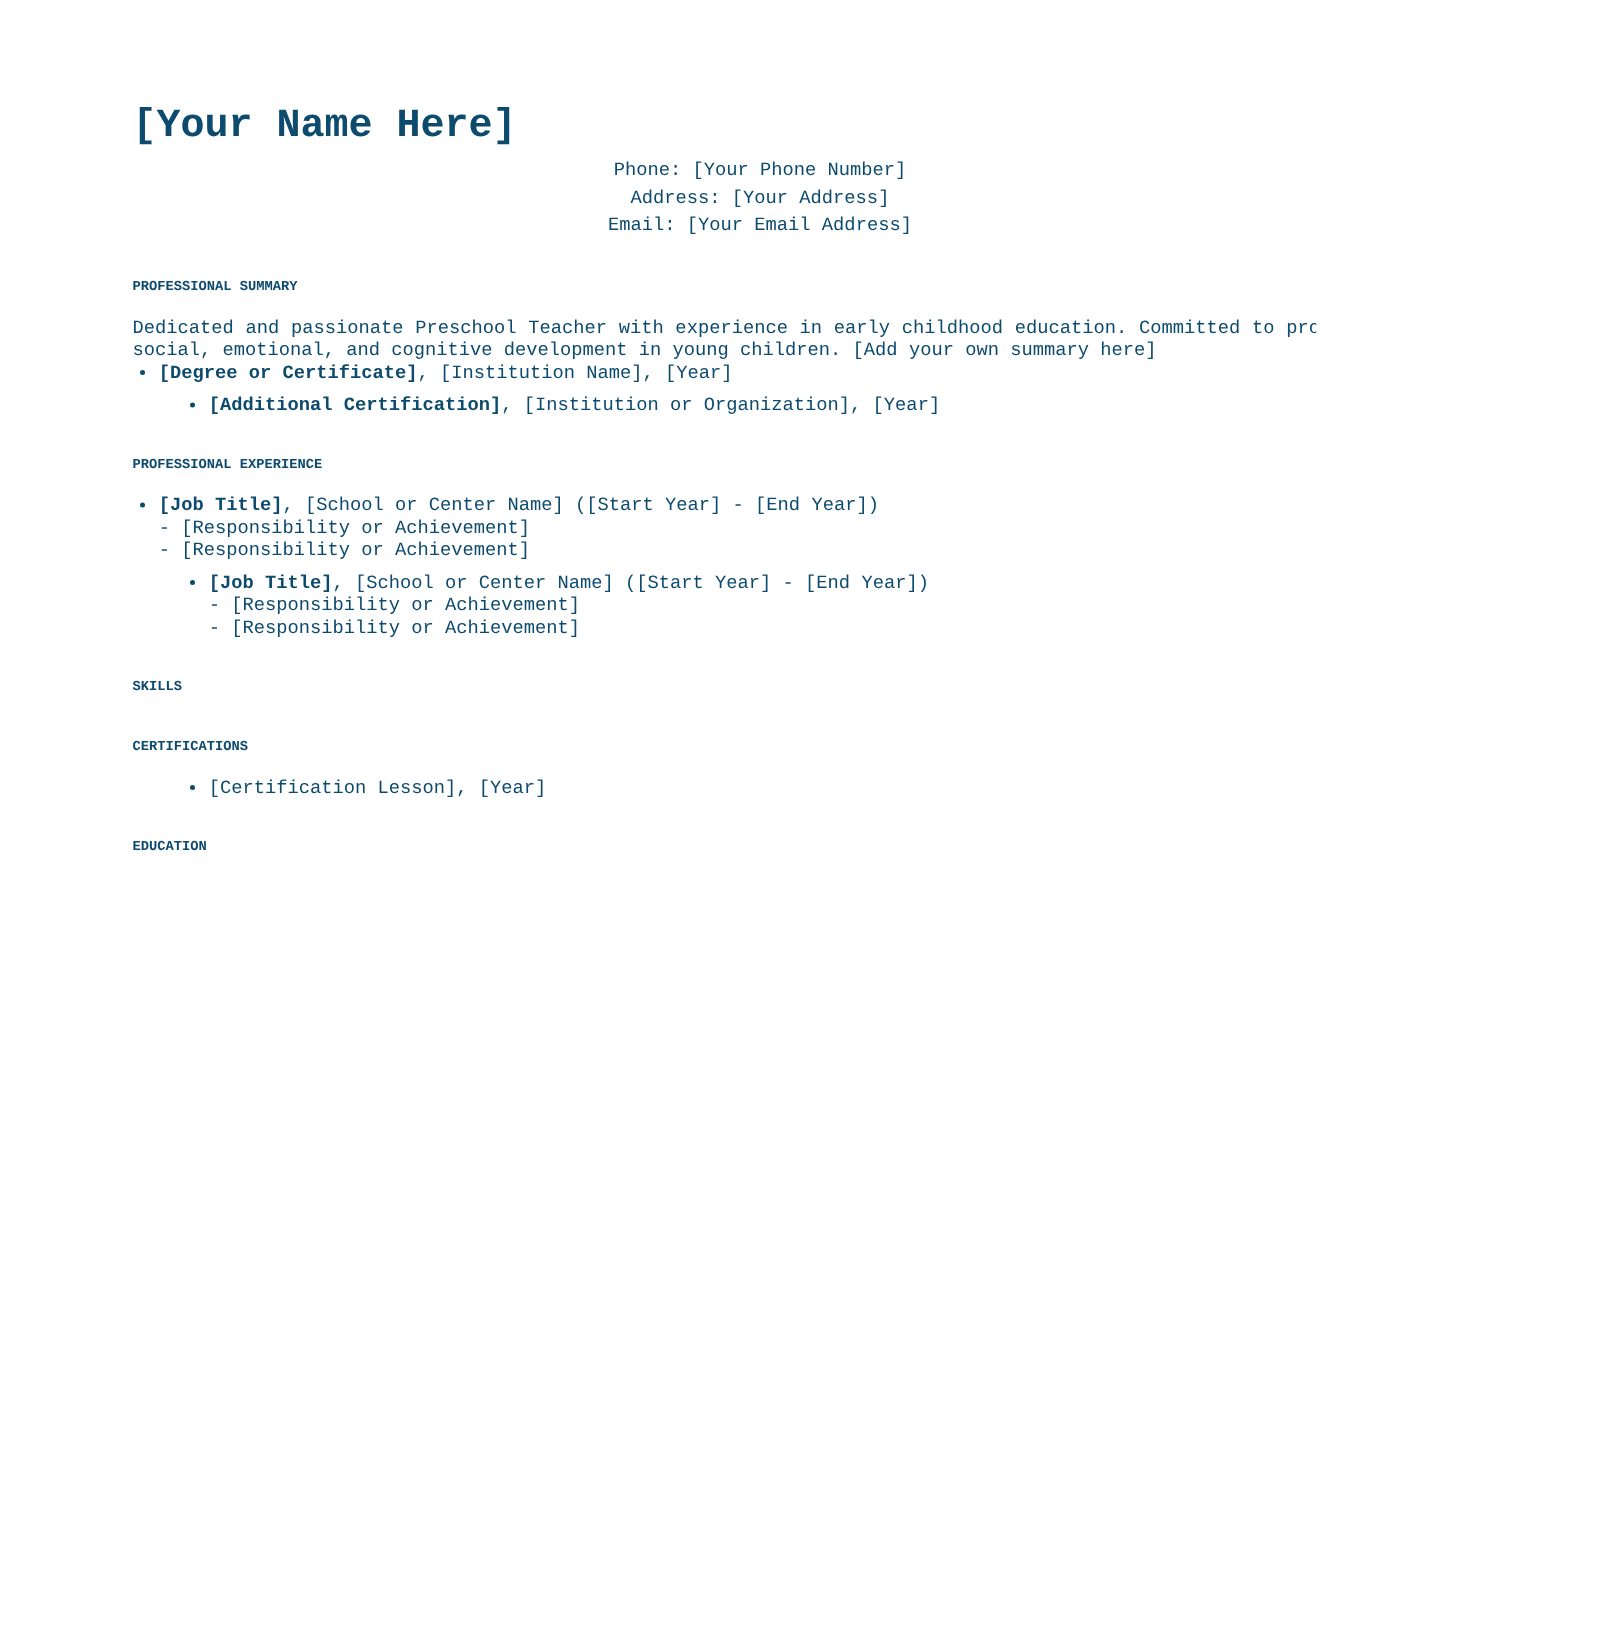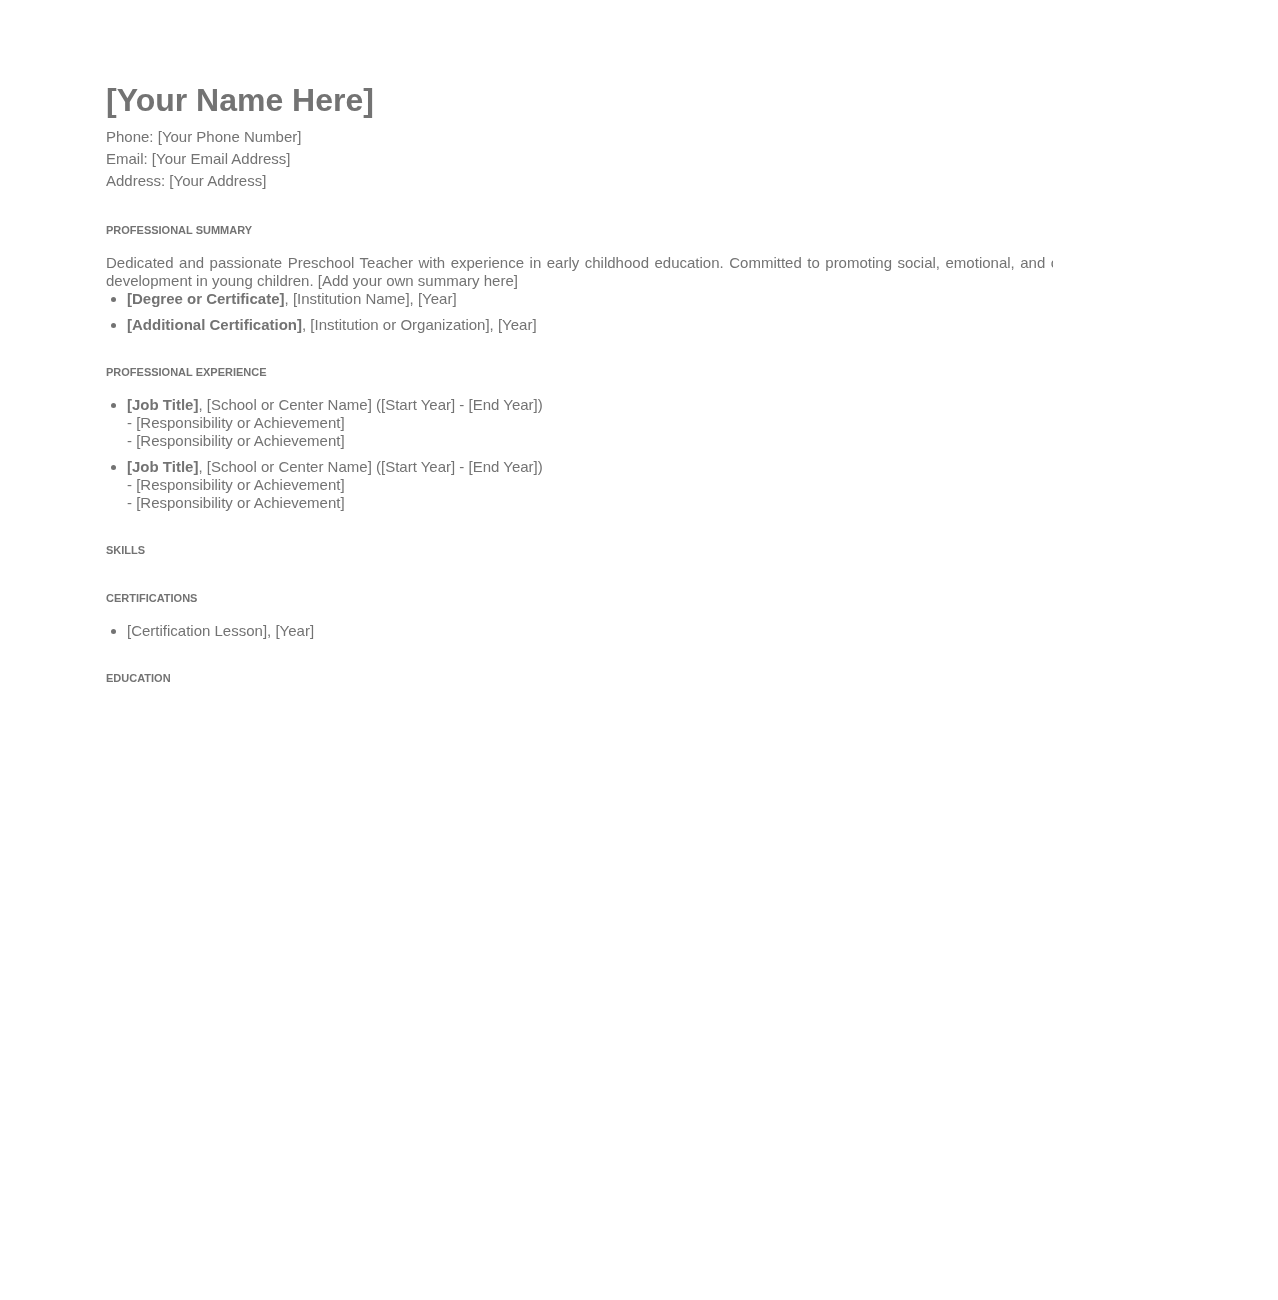--- a/index.html
+++ b/index.html
@@ -6,40 +6,41 @@
     margin: 0;
     padding: 0;
     background: #ffffff;
   }
   .page {
     position: relative;
     width: 1053px;
     height: 1300px;
     box-sizing: border-box;
     background: #ffffff;
-    color: #737373;
-    font-family: Liberation Sans, sans-serif;
+    color: #0c4a6e;
+    font-family: Liberation Mono, monospace;
     overflow: hidden;
   }
   .content {
     position: absolute;
     top: 82px;
     left: 106px;
     width: 1004px;
   }
   h1.name {
     font-size: 32px;
     line-height: 37px;
     font-weight: bold;
     margin: 0 0 7px 0;
   }
   .contact p {
     margin: 0;
     font-size: 15px;
     line-height: 22px;
+    text-align: center;
   }
   h2.section-title {
     font-size: 11px;
     line-height: 20px;
     font-weight: bold;
     margin: 28px 0 14px 0;
   }
   p.body-text, ul.bullet-list {
     font-size: 15px;
     line-height: 18px;
@@ -52,39 +53,40 @@
   }
   ul.bullet-list {
     margin: 0;
     padding-left: 21px;
   }
   ul.bullet-list li {
     margin-bottom: 8px;
   }
   ul.bullet-list li:last-child {
     margin-bottom: 0;
+    margin-left: 40px;
   }
   .detail-line {
     font-size: 15px;
     line-height: 18px;
   }
   strong { font-weight: bold; }
 </style>
 </head>
 <body>
 
 <div class="page">
   <div class="content">
 
     <h1 class="name">[Your Name Here]</h1>
 
     <div class="contact">
       <p>Phone: [Your Phone Number]</p>
+      <p>Address: [Your Address]</p>
       <p>Email: [Your Email Address]</p>
-      <p>Address: [Your Address]</p>
     </div>
 
     <h2 class="section-title">PROFESSIONAL SUMMARY</h2>
     <p class="body-text justified">Dedicated and passionate Preschool Teacher with experience in early childhood education. Committed to promoting social, emotional, and cognitive development in young children. [Add your own summary here]</p>
 
     <ul class="bullet-list">
       <li><strong>[Degree or Certificate]</strong><span>, [Institution Name], [Year]</span></li>
       <li><strong>[Additional Certification]</strong><span>, [Institution or Organization], [Year]</span></li>
     </ul>
 

